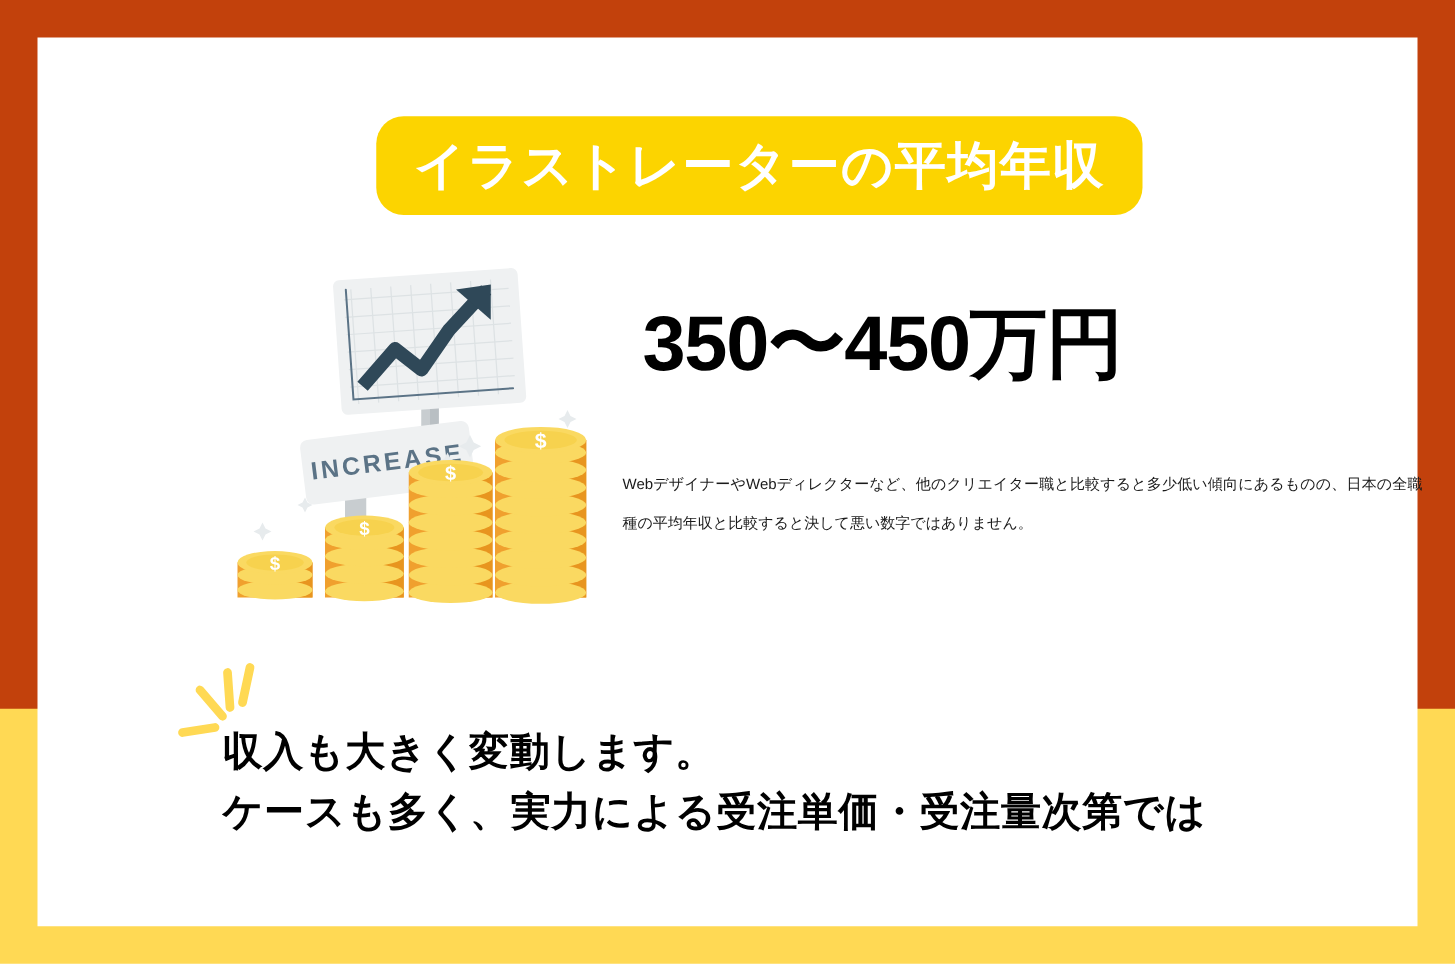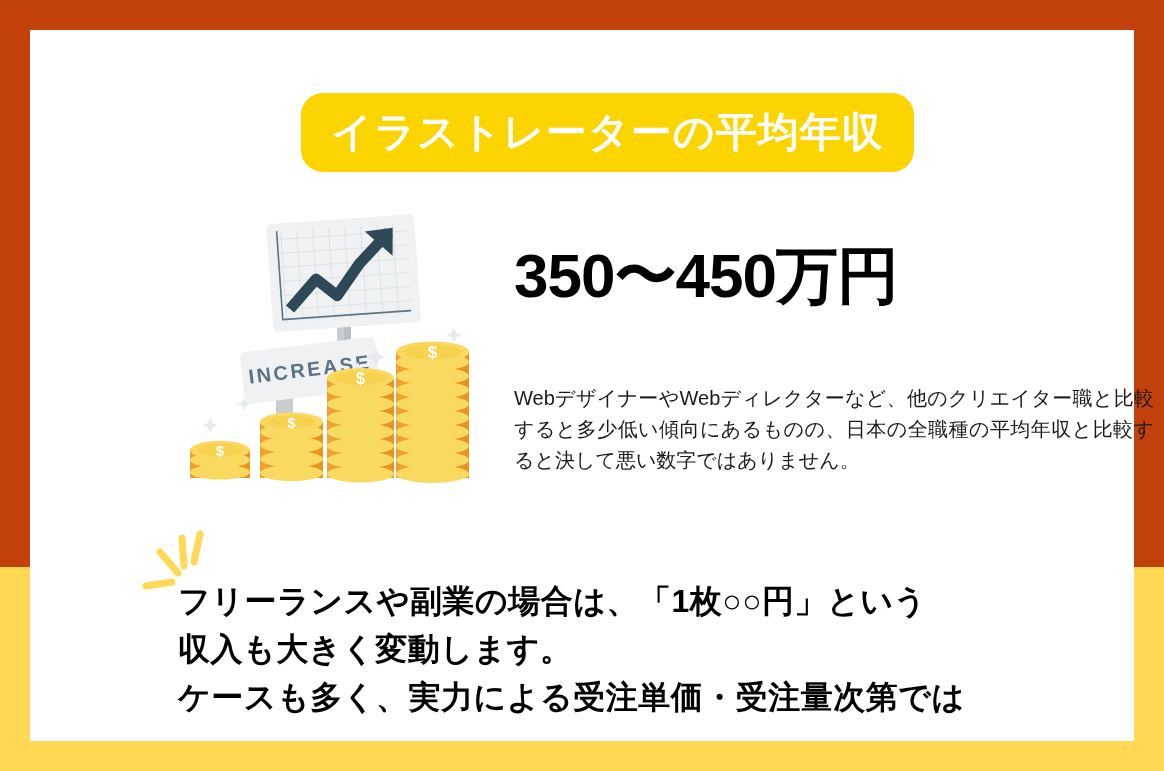--- a/index.html
+++ b/index.html
@@ -50,27 +50,26 @@
     position:absolute;left:472px;top:215px;
     font-size:62px;
     font-weight:bold;
     color:#000000;
     letter-spacing:-1px;
     line-height:1;
     white-space:nowrap;
     margin-left:12px;
   }
   .paragraph{
-    position:absolute;left:484px;top:342px;
+    position:absolute;left:468px;top:342px;
     width:640px;
-    font-size:20px;
+    font-size:12px;
     line-height:31px;
     color:#1A1A1A;
     text-align:justify;
-    margin-top:11px;
   }
 
   
   .sparkle{
     position:absolute;left:104px;top:498px;
     width:90px;height:80px;
   }
   .sparkle svg{display:block;}
   .bottom-text{
     position:absolute;left:148px;top:547px;
@@ -218,19 +217,18 @@
         <g stroke="#FFD954" stroke-width="7" stroke-linecap="round">
           <line x1="66" y1="6" x2="60" y2="34"></line>
           <line x1="48" y1="10" x2="50" y2="38"></line>
           <line x1="26" y1="24" x2="44" y2="45"></line>
           <line x1="12" y1="58" x2="38" y2="54"></line>
         </g>
       </svg>
     </div>
 
     <div class="bottom-text">
-      <div>フリーランスや副業の場合は、「1枚○○円」という</div>
       <div>収入も大きく変動します。</div>
       <div>ケースも多く、実力による受注単価・受注量次第では</div>
     </div>
 
   </div>
 </div>
 
 </body></html>

